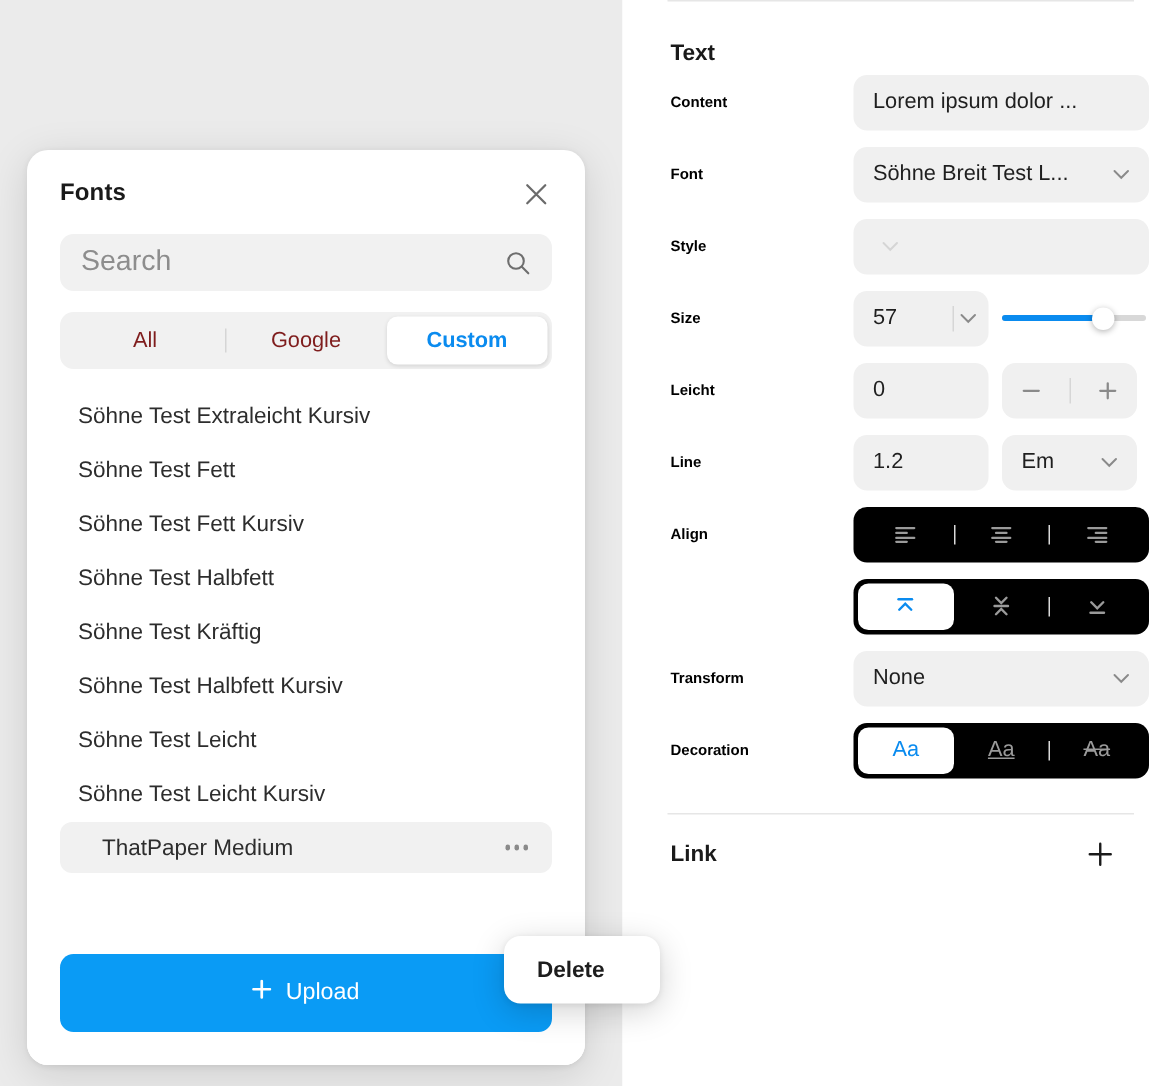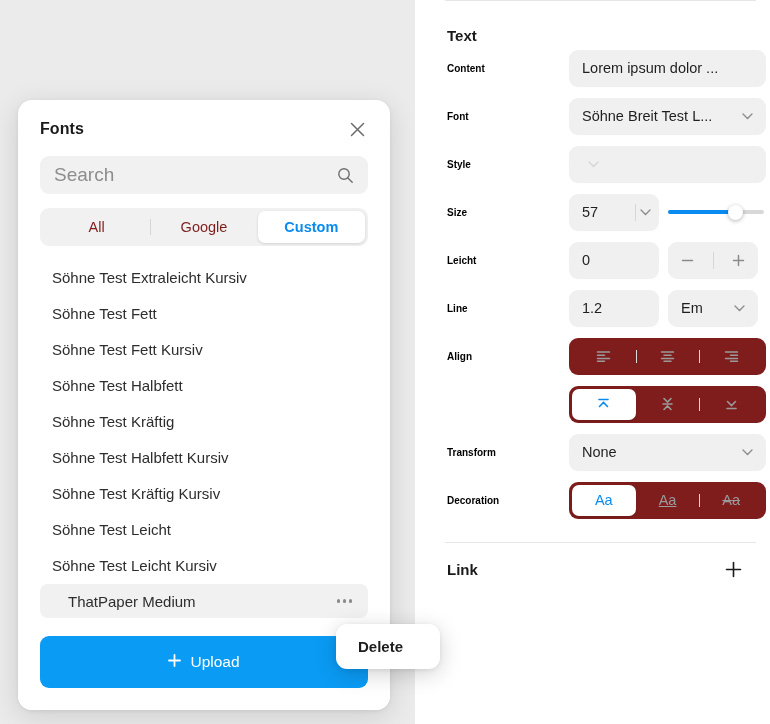--- a/index.html
+++ b/index.html
@@ -158,21 +158,21 @@
   }
 
   .stepper {
     width: 90px; height: 37px; background: #f0f0f0; border-radius: 9px;
     display: flex; align-items: center; justify-content: space-between; padding: 0 13px;
   }
   .step-btn { color: #8a8a8a; cursor: pointer; font-size: 17px; line-height: 1; display: flex; }
   .step-sep { width: 1px; height: 17px; background: #d6d6d6; }
 
   .seg-group {
-    width: 197px; height: 37px; background: #7f1d1d; border-radius: 9px;
+    width: 197px; height: 37px; background: #000000; border-radius: 9px;
     display: flex; align-items: center; padding: 3px; position: relative;
   }
   .seg-btn {
     flex: 1; height: 100%; display: flex; align-items: center; justify-content: center;
     border-radius: 7px; cursor: pointer; color: #9a9a9a; position: relative;
   }
   .seg-btn + .seg-btn::before {
     content: ""; position: absolute; left: 0; top: 9px; bottom: 9px; width: 1px; background: #dadada;
   }
   .seg-btn.active {
@@ -242,23 +242,20 @@
       <div class="font-item">
           <span>Söhne Test Halbfett</span>
         </div>
       <div class="font-item">
           <span>Söhne Test Kräftig</span>
         </div>
       <div class="font-item">
           <span>Söhne Test Halbfett Kursiv</span>
         </div>
       <div class="font-item">
-          <span>Söhne Test Kräftig Kursiv</span>
-        </div>
-      <div class="font-item">
           <span>Söhne Test Leicht</span>
         </div>
       <div class="font-item">
           <span>Söhne Test Leicht Kursiv</span>
         </div>
       <div class="font-item selected">
         <span>ThatPaper Medium</span>
         <span class="dots-btn">
             <span></span>
             <span></span>

